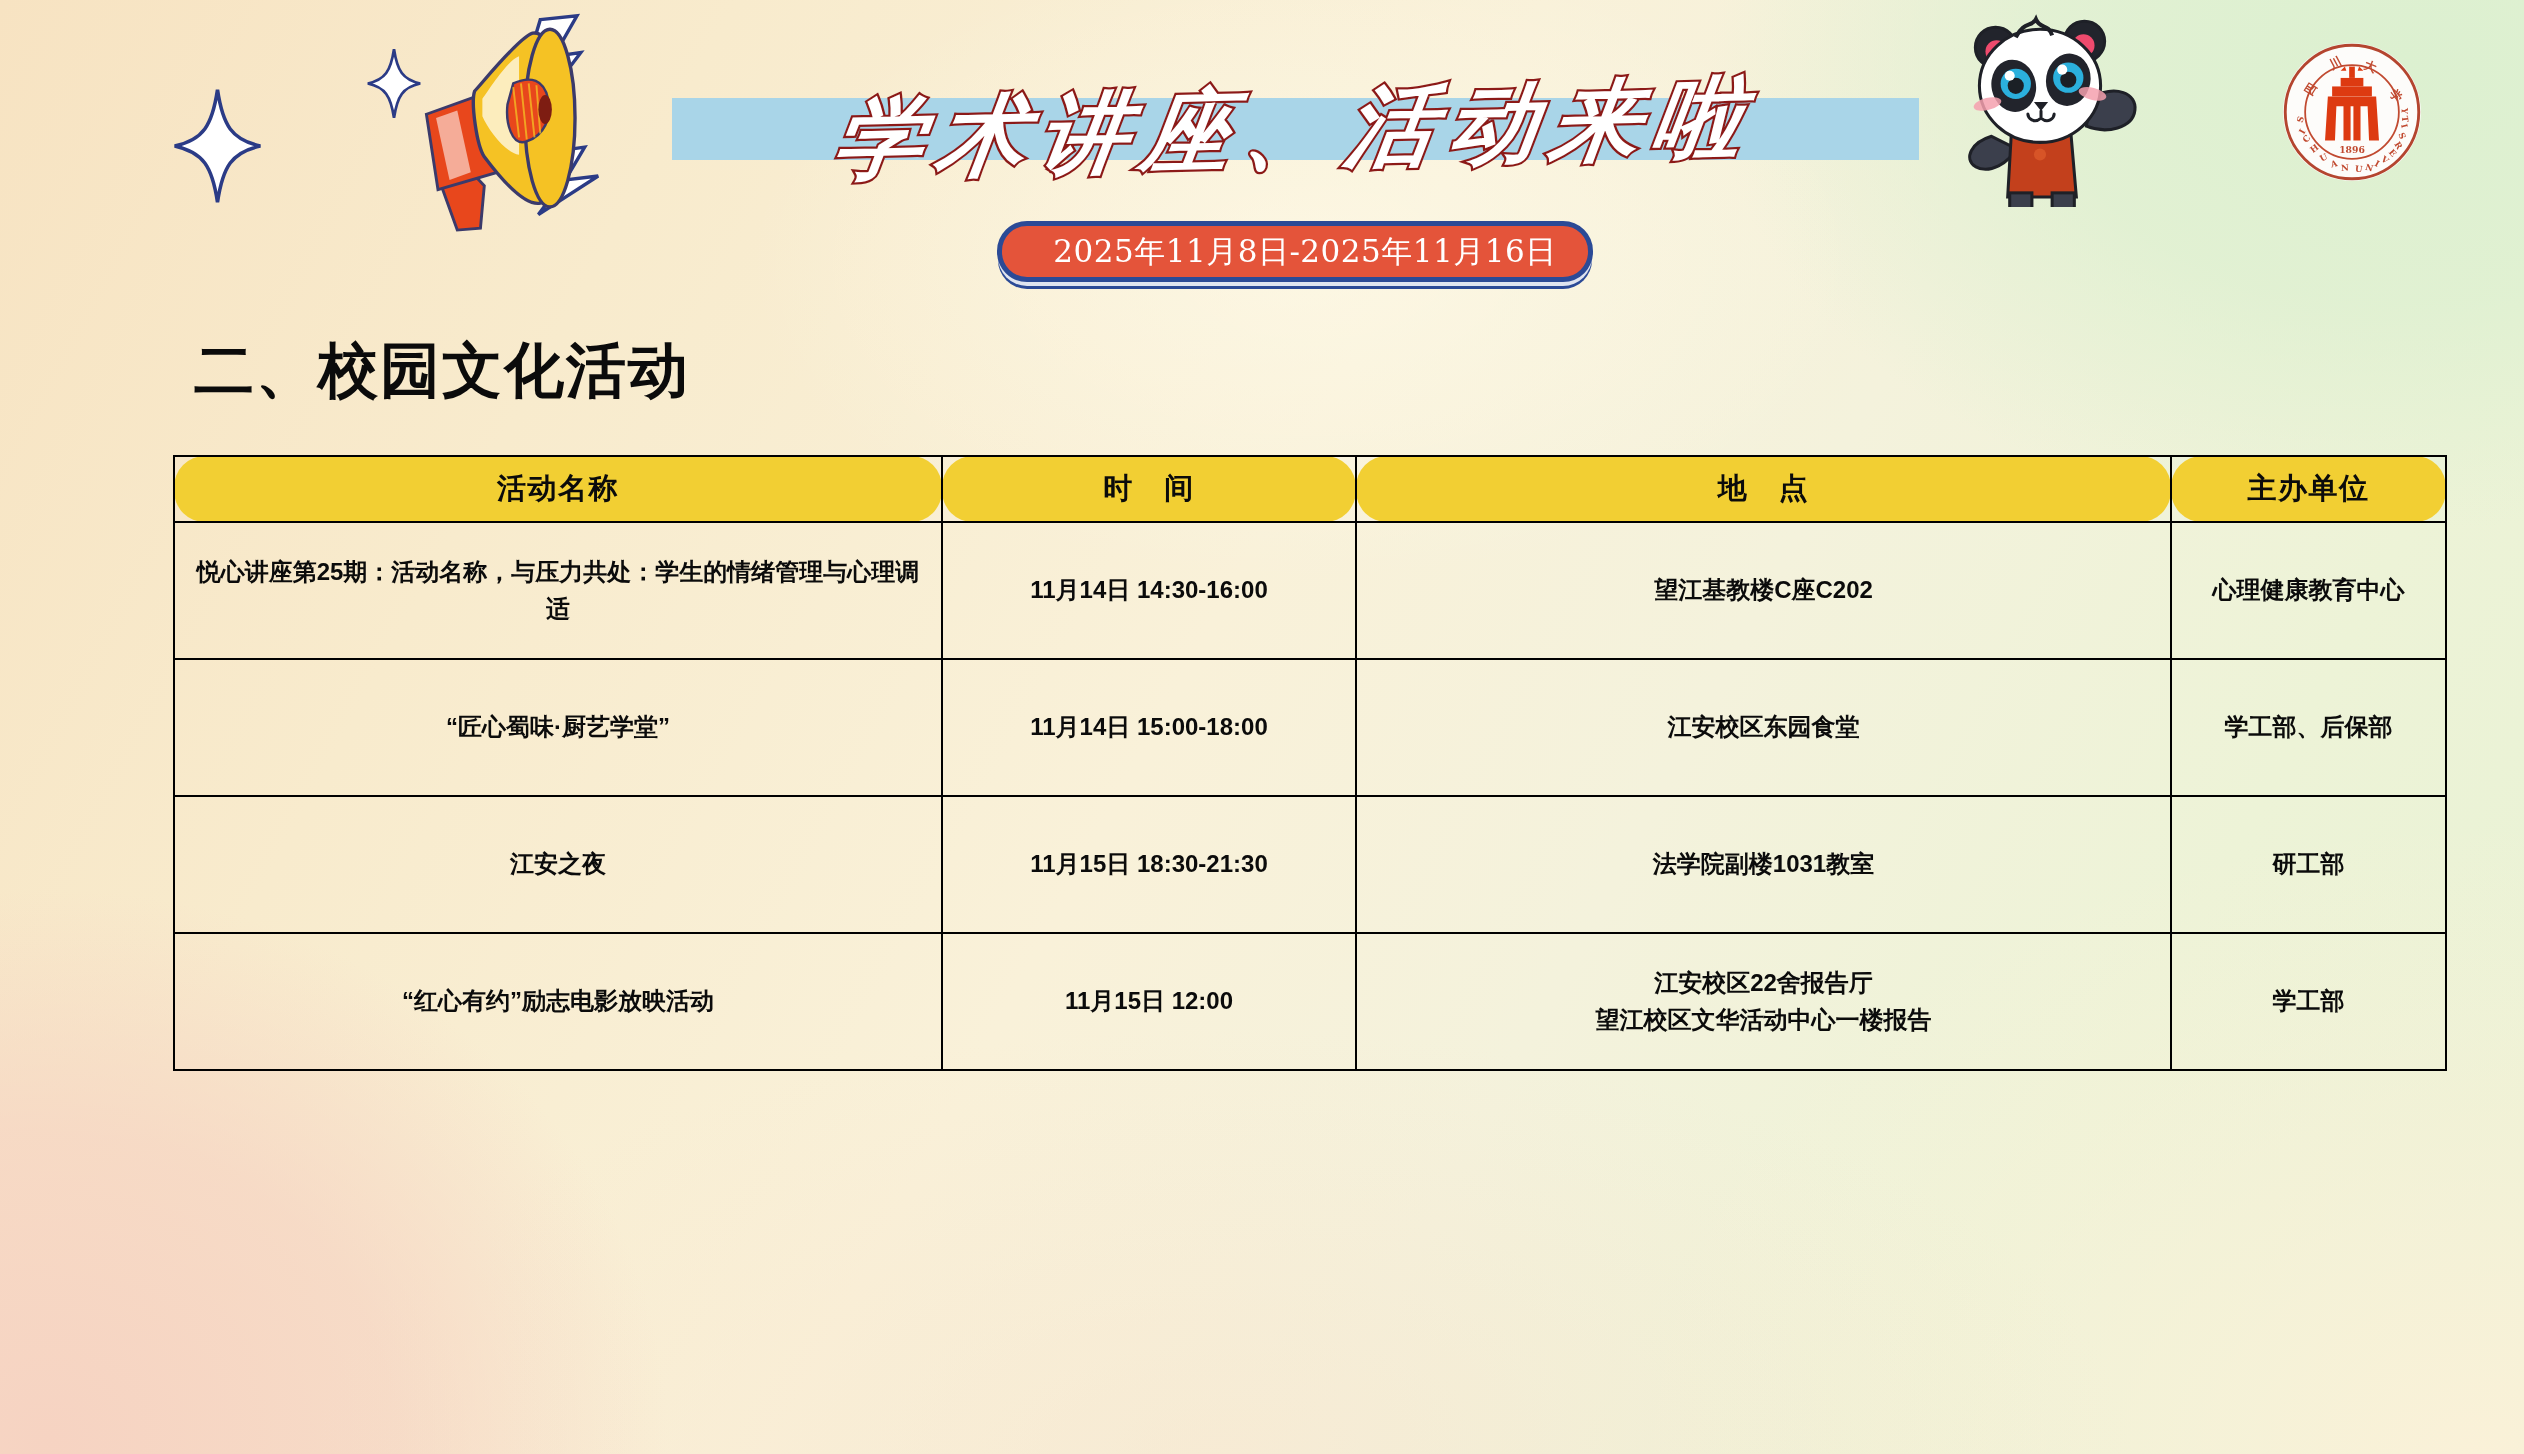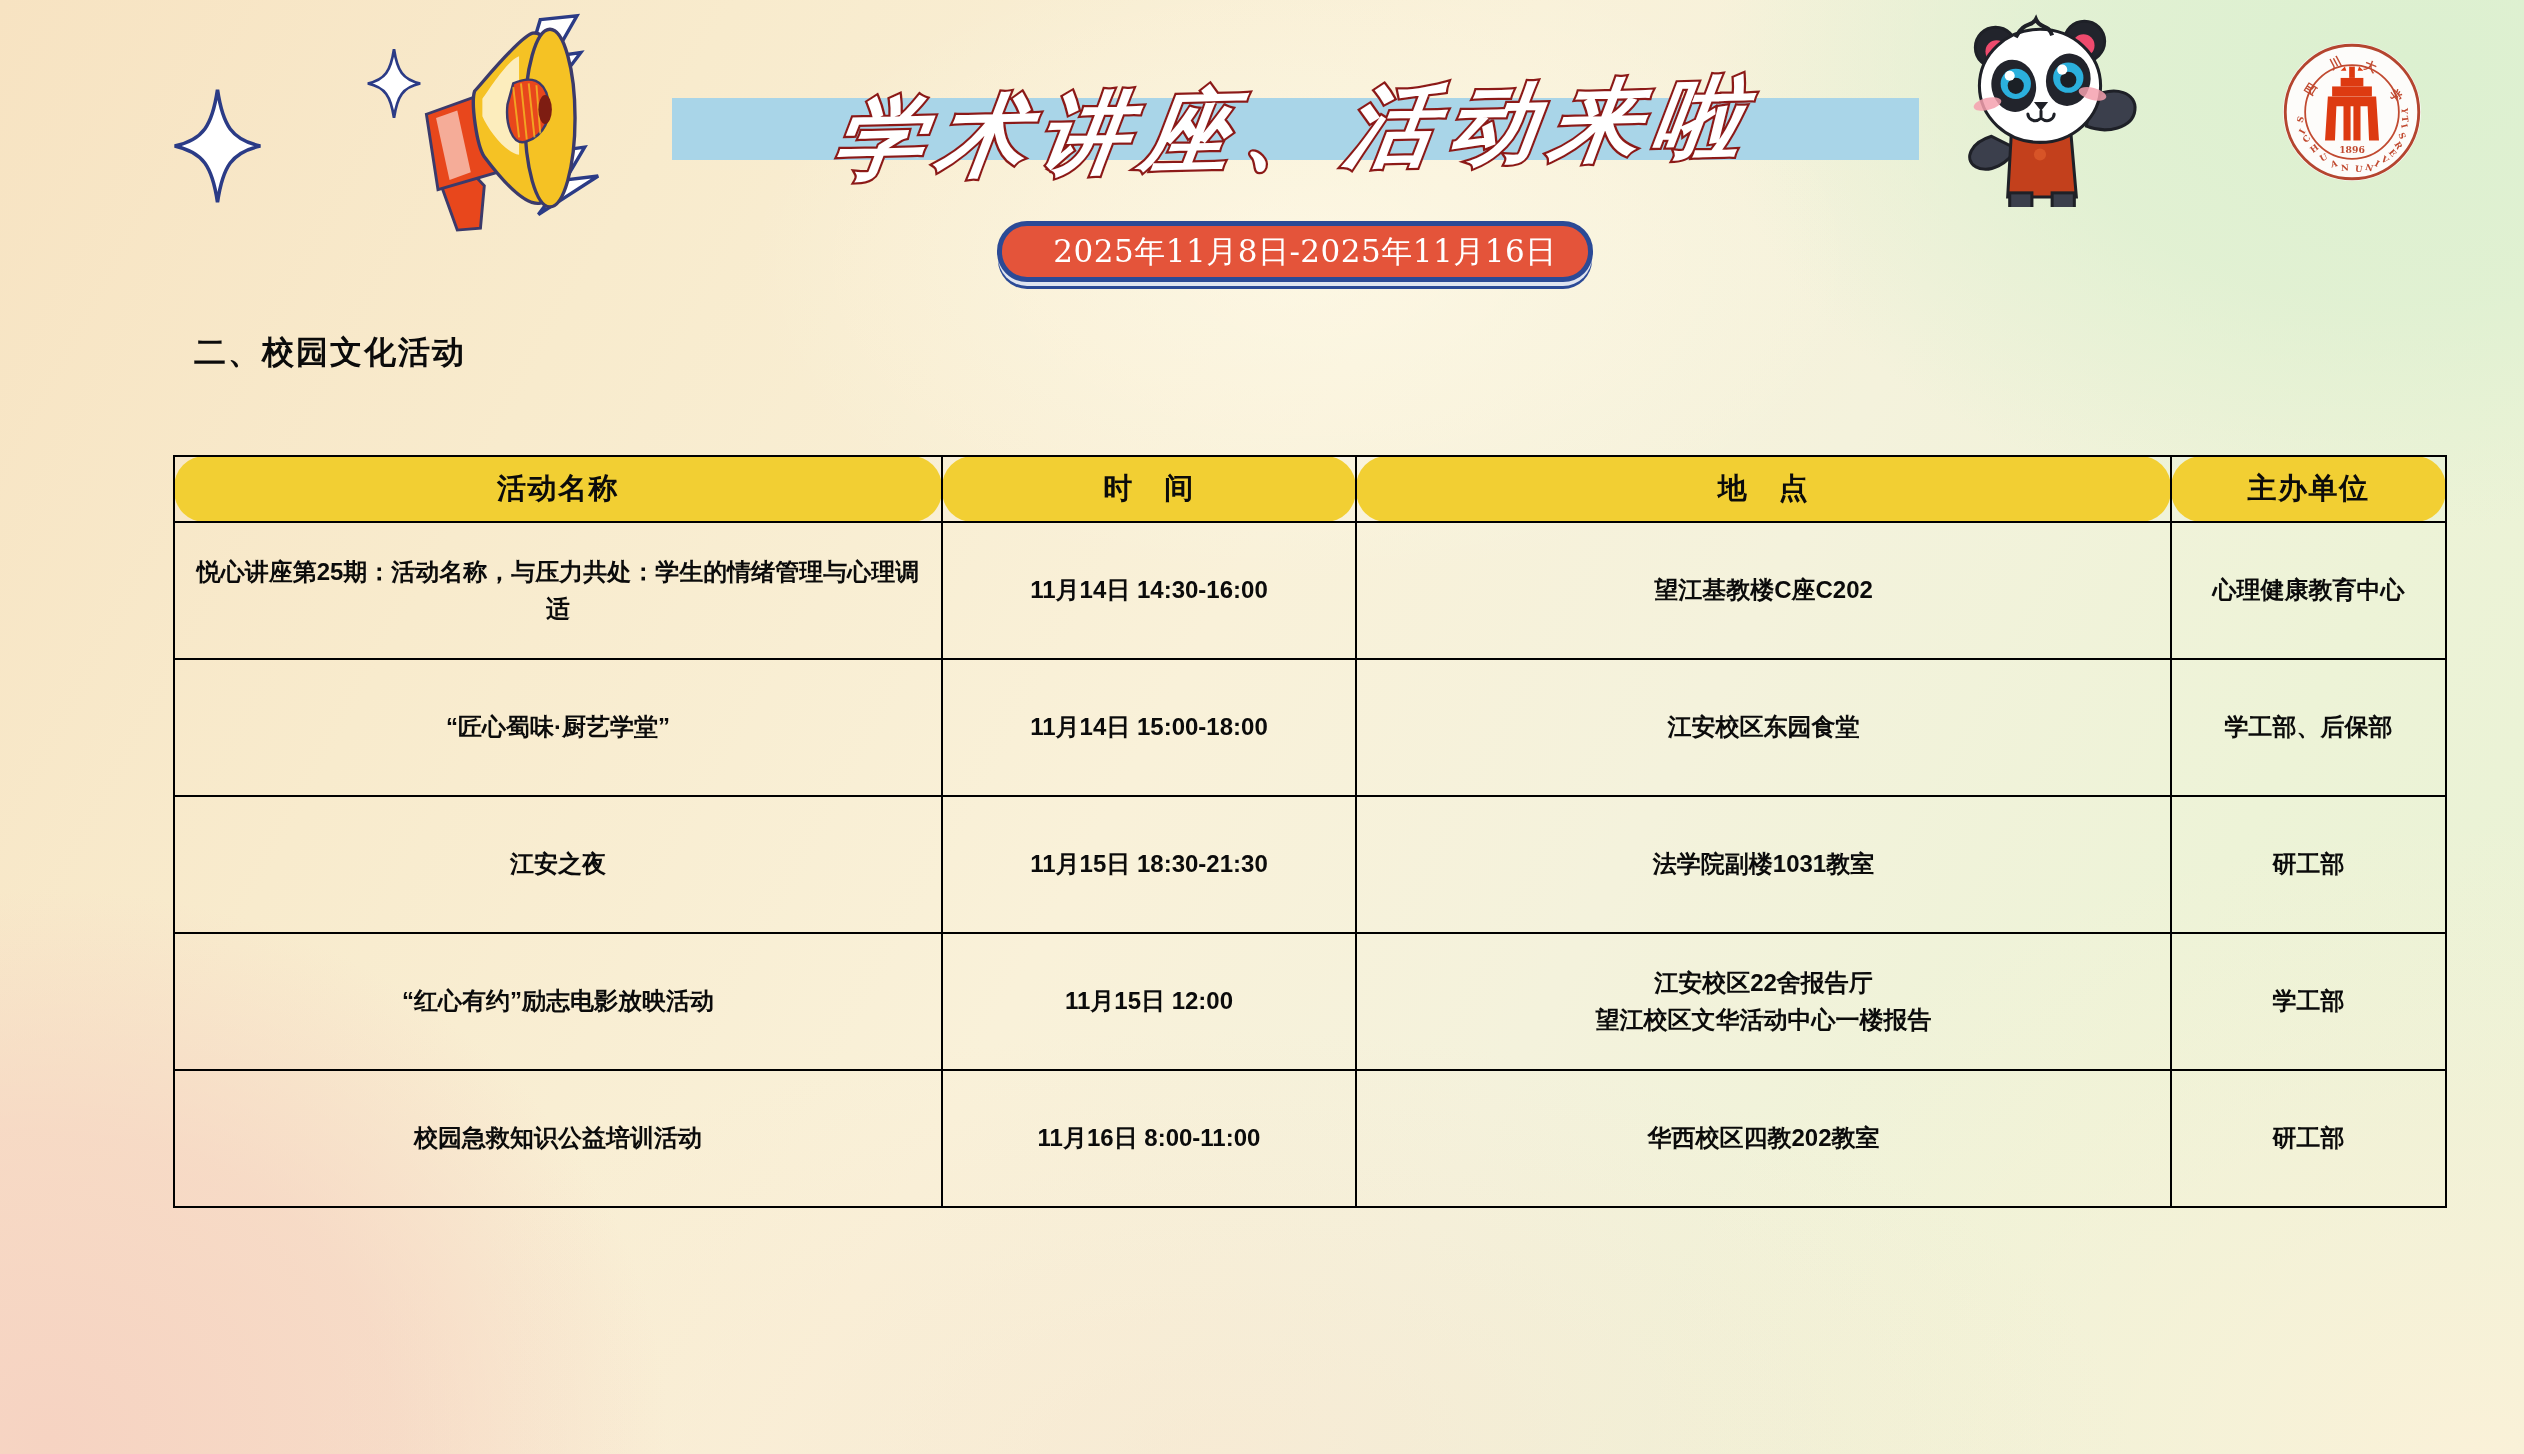--- a/index.html
+++ b/index.html
@@ -75,21 +75,21 @@
     color: #ffffff;
     letter-spacing: 0.5px;
     white-space: nowrap;
     margin-left: 20px;
   }
 
   
   #section-heading {
     position: absolute; left: 194px; top: 331px;
     font-family: "DejaVu Sans", "Liberation Sans", sans-serif;
-    font-size: 32px;
+    font-size: 60px;
     font-weight: bold;
     color: #0b0b0b;
     letter-spacing: 2px;
     white-space: nowrap;
   }
 
   
   #schedule-table {
     position: absolute;
     left: 173px; top: 455px;
@@ -301,23 +301,15 @@
       </tr>
       <tr>
         <td>“红心有约”励志电影放映活动</td>
         <td>11月15日 12:00</td>
         <td class="cell-lines">
           <span>江安校区22舍报告厅</span>
           <span>望江校区文华活动中心一楼报告</span>
         </td>
         <td>学工部</td>
       </tr>
-      <tr>
-        <td>校园急救知识公益培训活动</td>
-        <td>11月16日 8:00-11:00</td>
-        <td class="cell-lines">
-          <span>华西校区四教202教室</span>
-        </td>
-        <td>研工部</td>
-      </tr>
     </tbody>
 </table>
 
 
 </body></html>

